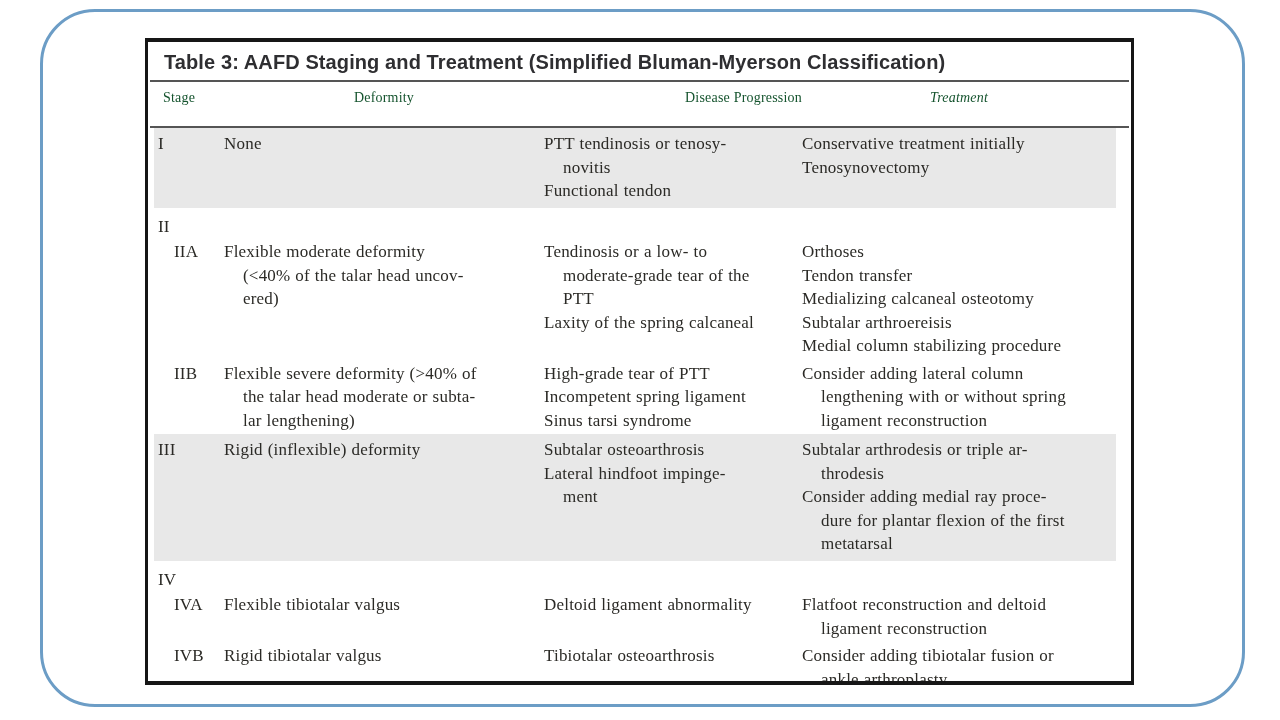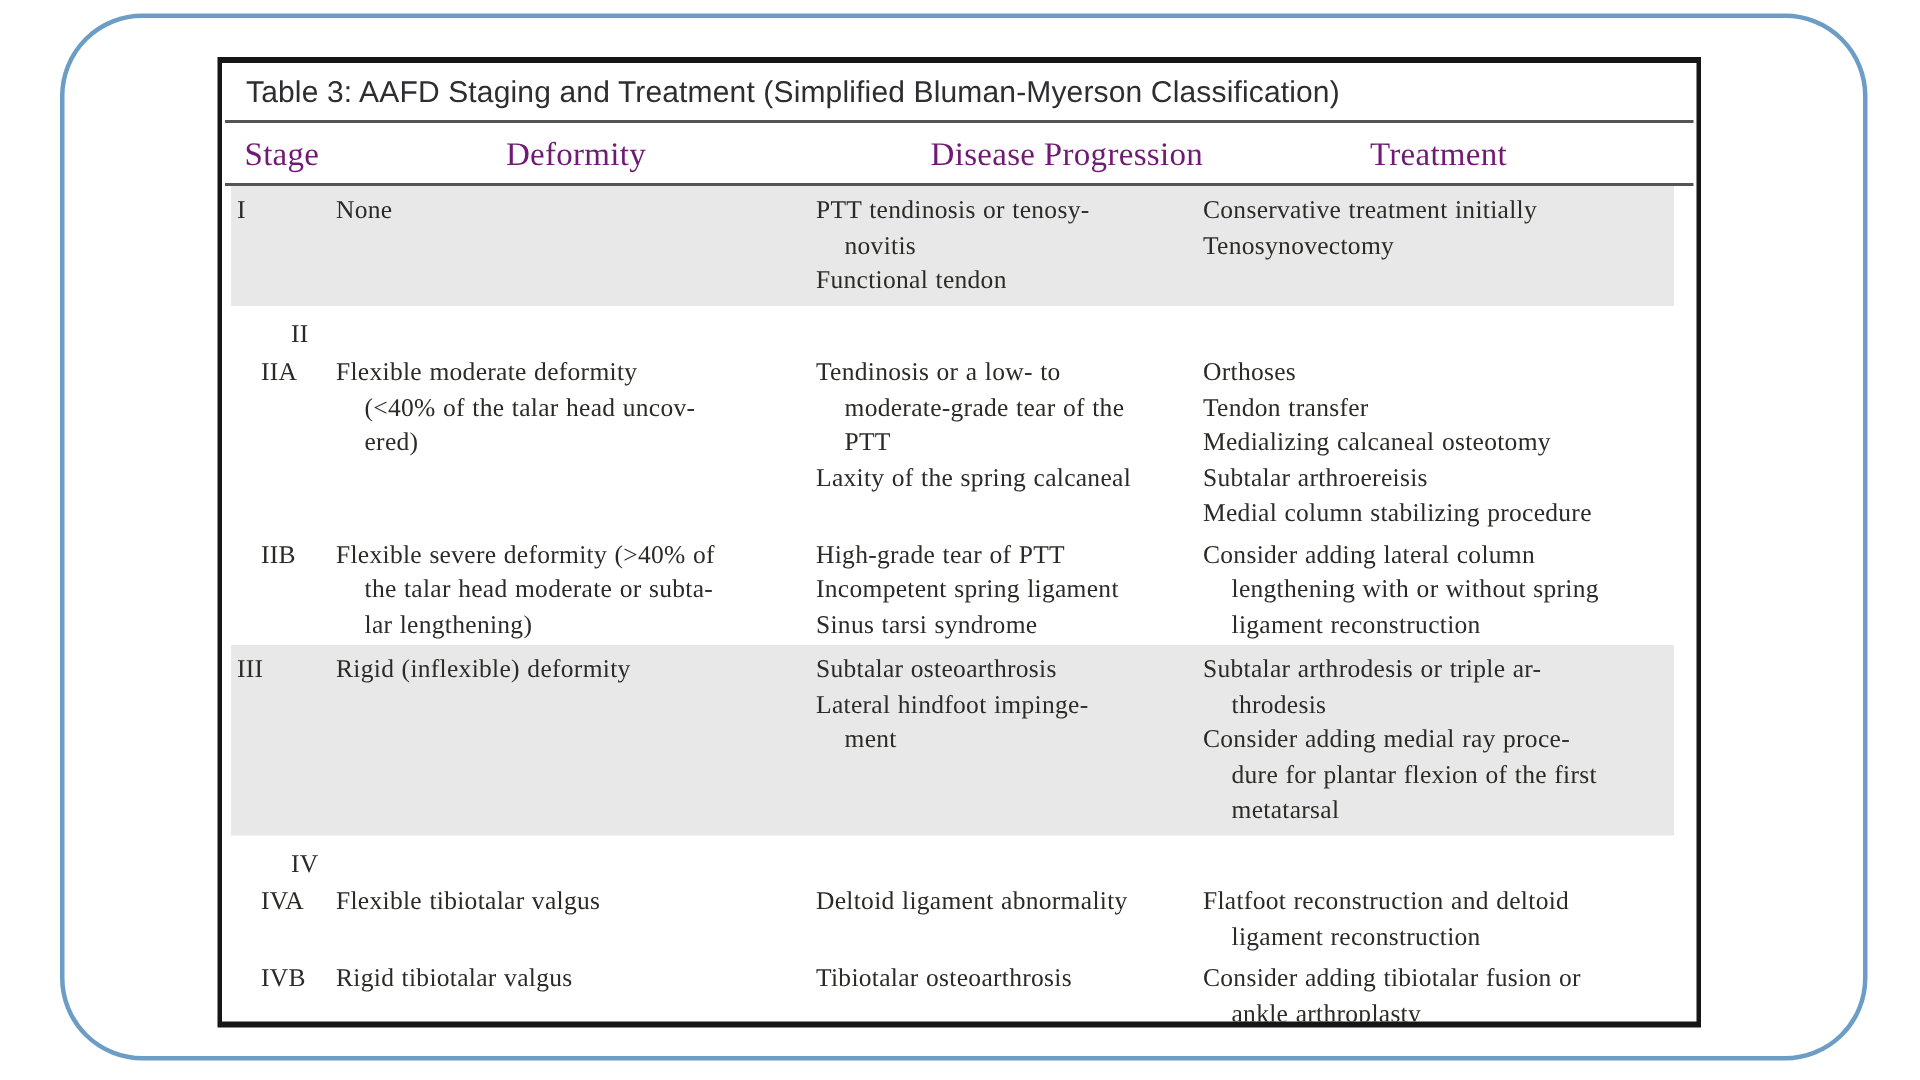--- a/index.html
+++ b/index.html
@@ -18,42 +18,42 @@
 
   .table-box {
     position:absolute; left:145px; top:38px; width:989px; height:647px;
     box-sizing:border-box; background:#ffffff;
     border-style:solid; border-color:#161616; border-width:4px 3px;
     overflow:hidden;
   }
 
   .tbl-title {
     font-family:"Liberation Sans", sans-serif;
-    font-weight:normal; font-size:20px; line-height:22px;
+    font-weight:bold; font-size:20px; line-height:22px;
     color:#2e2e31; padding:9px 16px 7px 16px; letter-spacing:0.1px;
     white-space:nowrap;
   }
   .rule { height:2px; background:#555555; margin:0 2px; }
 
   .hdr-row {
     display:flex; align-items:flex-end;
-    padding:8px 15px 6px 6px;
-    font-size:22px; color:#701a75; letter-spacing:0.2px;
+    padding:8px 15px 20px 6px;
+    font-size:14px; color:#14532d; letter-spacing:0.2px;
   }
   .hdr-row .h { box-sizing:border-box; }
   .h-stage { width:70px; text-align:left; padding-left:9px; }
   .h-deformity { width:320px; text-align:center; }
   .h-progression { width:258px; text-align:right; }
-  .h-treatment { width:314px; text-align:center; }
+  .h-treatment { width:314px; text-align:center;font-style:italic; }
 
   .tbody { margin:0 15px 0 6px; }
 
   .trow { display:flex; align-items:flex-start; padding:2px 0; }
   .trow.shaded { background:#e8e8e8; padding:4px 0 5px 0; }
-  .trow.group { padding:7px 0 0 0;margin-left:36px; }
+  .trow.group { padding:7px 0 0 0; }
 
   .c { box-sizing:border-box; font-size:17px; letter-spacing:0.2px; word-spacing:0.5px; }
   .c.stage { width:70px; padding-left:4px; }
   .c.stage.sub { padding-left:20px; }
   .c.deformity { width:320px; }
   .c.progression { width:258px; }
   .c.treatment { width:314px; }
 
   .ln { line-height:23.5px; white-space:nowrap; }
   .ln.cont { padding-left:19px; }

